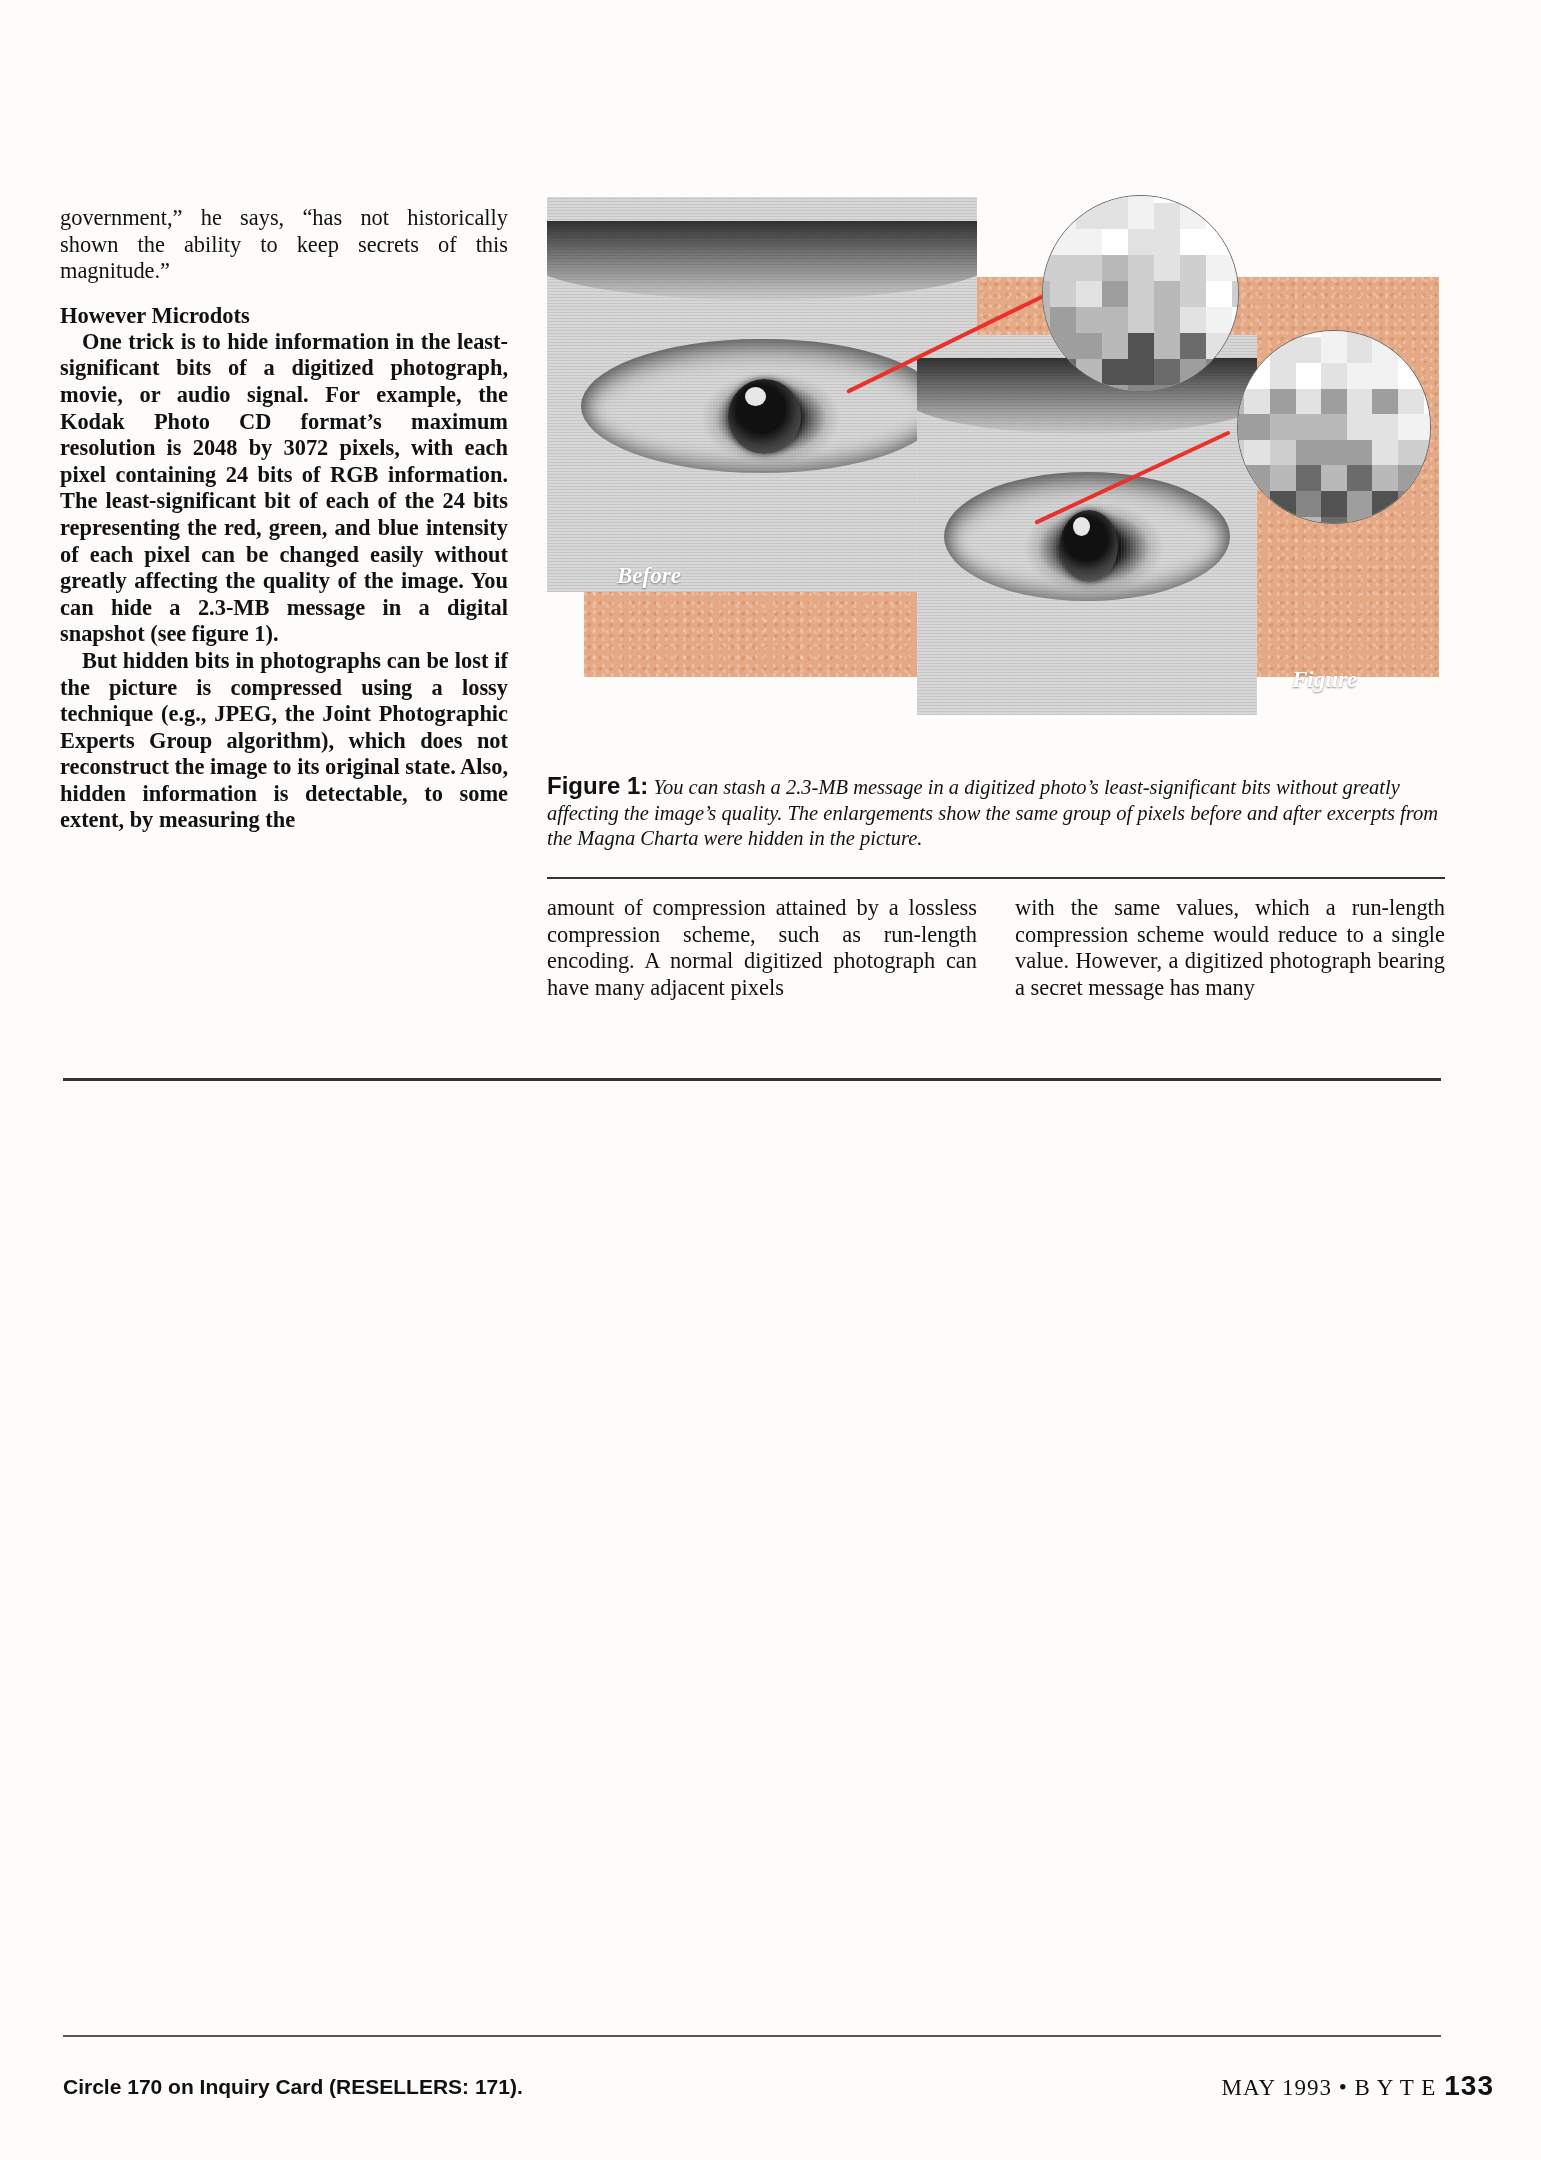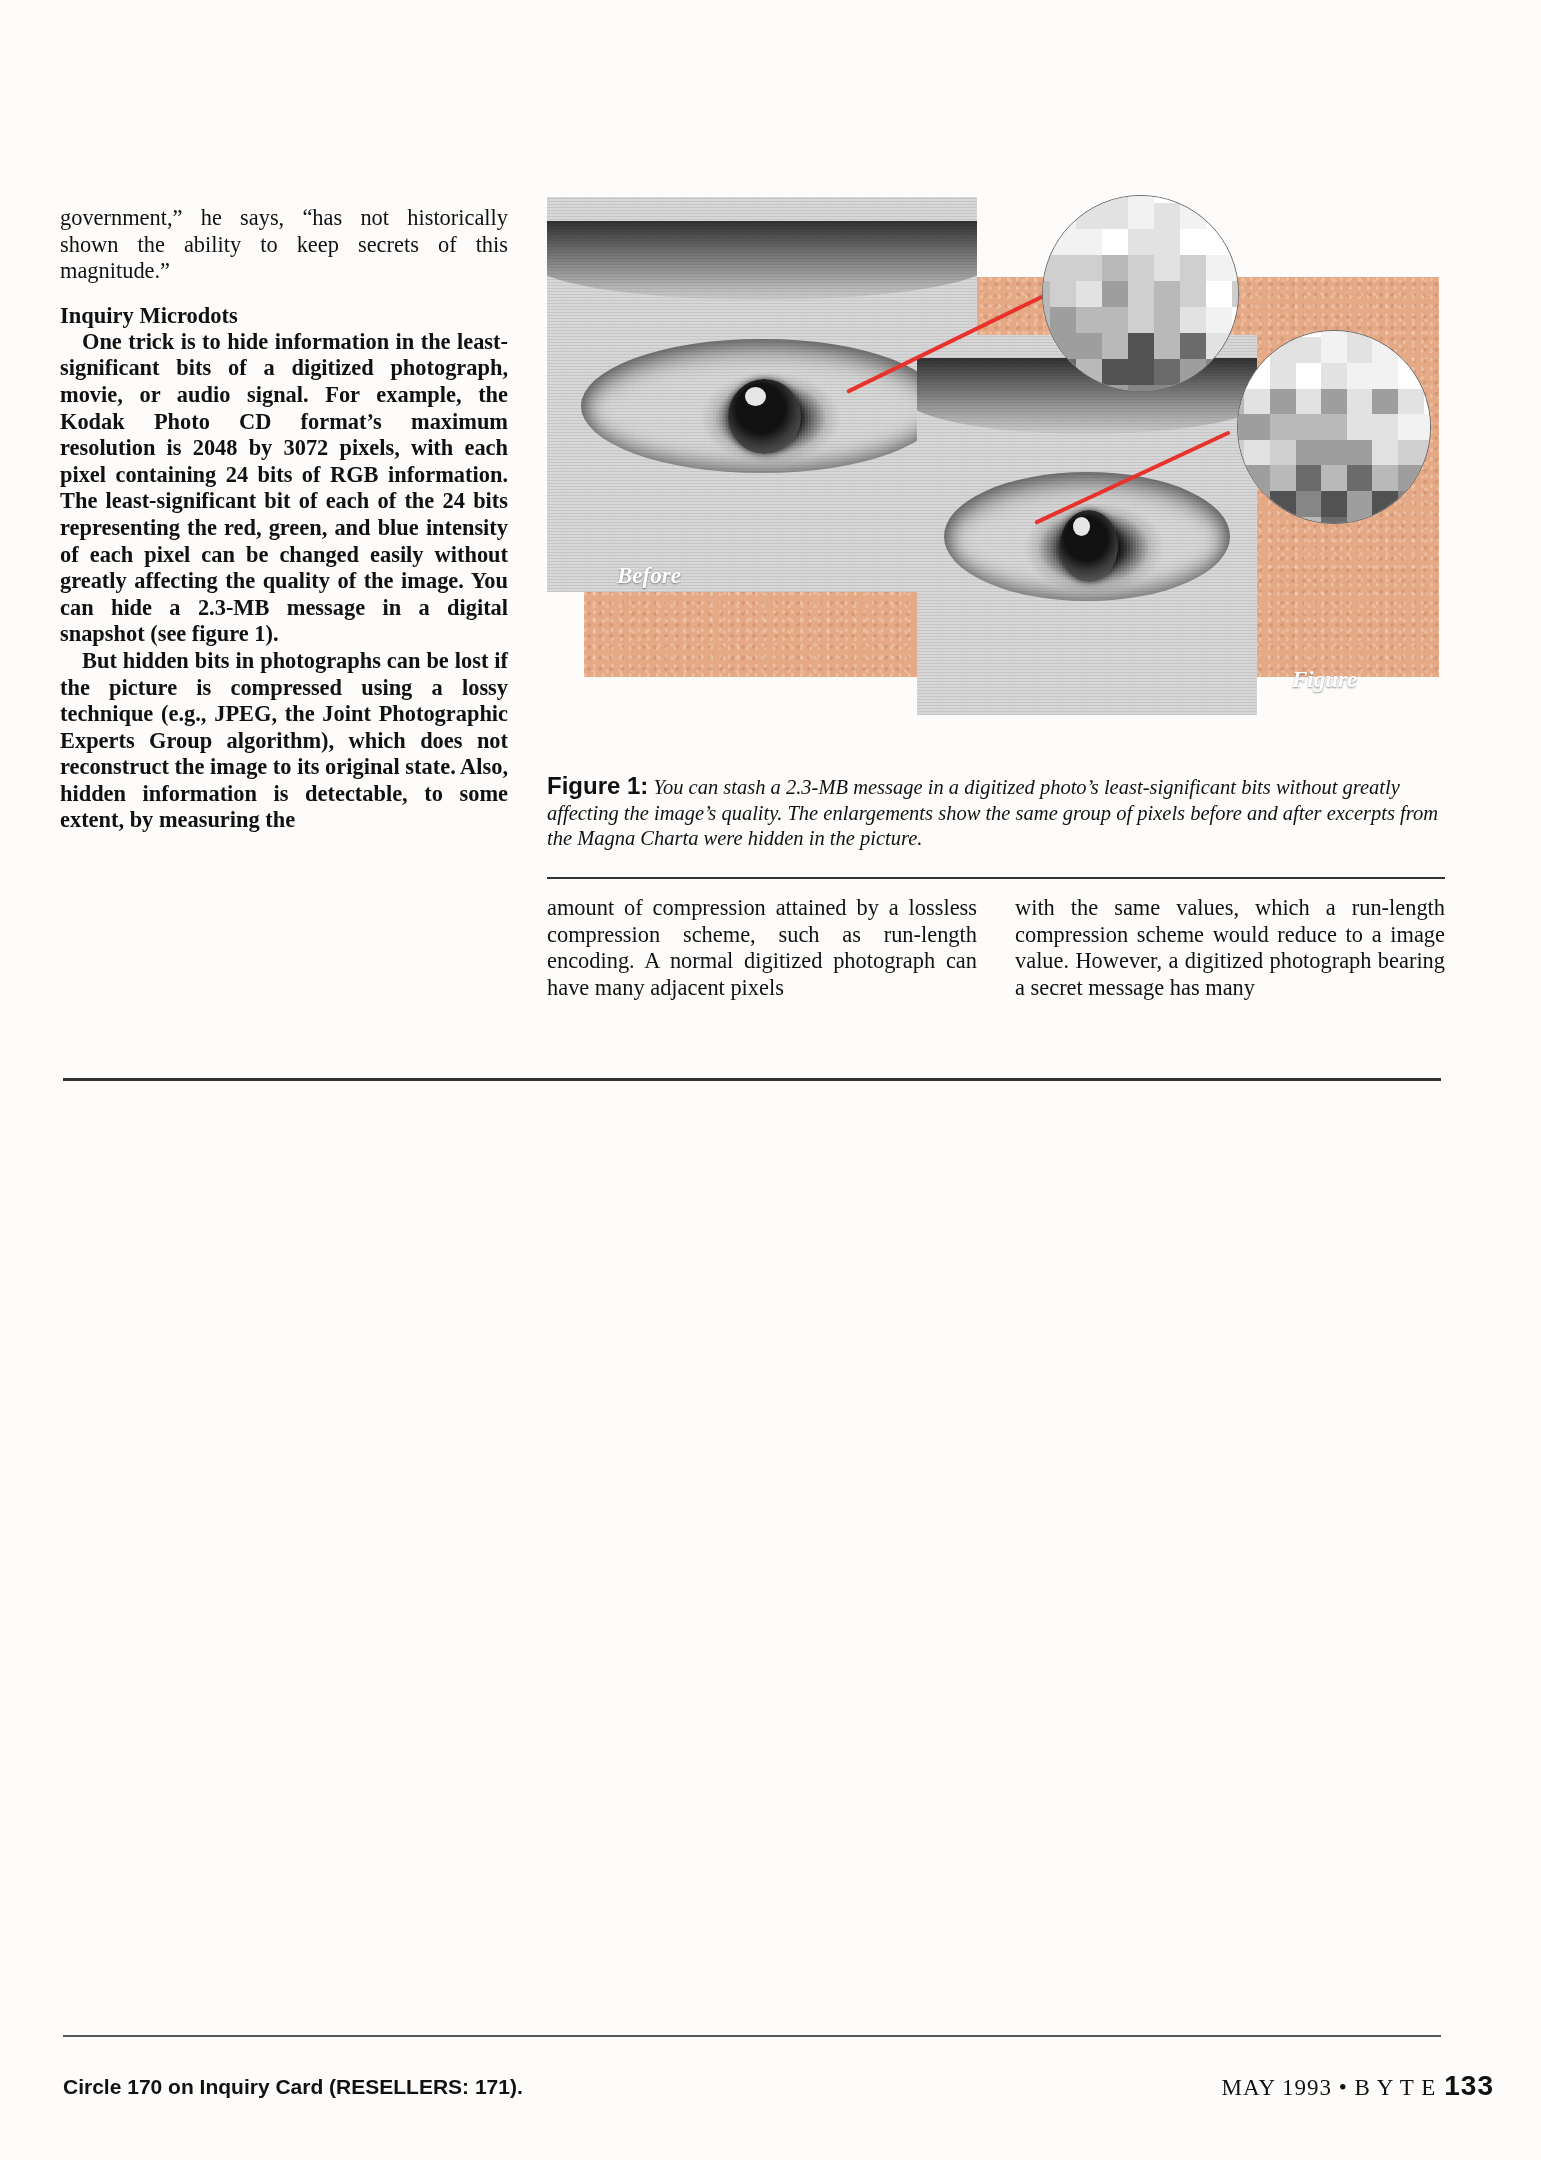--- a/index.html
+++ b/index.html
@@ -149,21 +149,21 @@
 </head>
 <body>
 
 <div class="page">
 
 
   <div class="art">
 
     <div class="col-left">
       <p>government,” he says, “has not historically shown the ability to keep secrets of this magnitude.”</p>
-      <div class="subhead">Inquiry Microdots</div>
+      <div class="subhead">However Microdots</div>
       <p class="ind">One trick is to hide information in the least-significant bits of a digitized photograph, movie, or audio signal. For example, the Kodak Photo CD format’s maximum resolution is 2048 by 3072 pixels, with each pixel containing 24 bits of RGB information. The least-significant bit of each of the 24 bits representing the red, green, and blue intensity of each pixel can be changed easily without greatly affecting the quality of the image. You can hide a 2.3-MB message in a digital snapshot (see figure 1).</p>
       <p class="ind">But hidden bits in photographs can be lost if the picture is compressed using a lossy technique (e.g., JPEG, the Joint Photographic Experts Group algorithm), which does not reconstruct the image to its original state. Also, hidden information is detectable, to some extent, by measuring the</p>
     </div>
 
     <div class="figwrap">
       <div class="fig-tan"></div>
 
       <div class="eyebox eye-before">
         <div class="eye-img"></div>
         <div class="eye-brow"></div>
@@ -361,21 +361,21 @@
     <div class="cap">
       <b>Figure 1:</b>
       <span>You can stash a 2.3-MB message in a digitized photo’s least-significant bits without greatly affecting the image’s quality. The enlargements show the same group of pixels before and after excerpts from the Magna Charta were hidden in the picture.</span>
     </div>
     <div class="cap-rule"></div>
 
     <div class="col-mid">
       <p>amount of compression attained by a lossless compression scheme, such as run-length encoding. A normal digitized photograph can have many adjacent pixels</p>
     </div>
     <div class="col-right">
-      <p>with the same values, which a run-length compression scheme would reduce to a image value. However, a digitized photograph bearing a secret message has many</p>
+      <p>with the same values, which a run-length compression scheme would reduce to a single value. However, a digitized photograph bearing a secret message has many</p>
     </div>
   </div>
 
   <div class="ad-rule"></div>
 
   <div class="ad">
 
     
     
 

